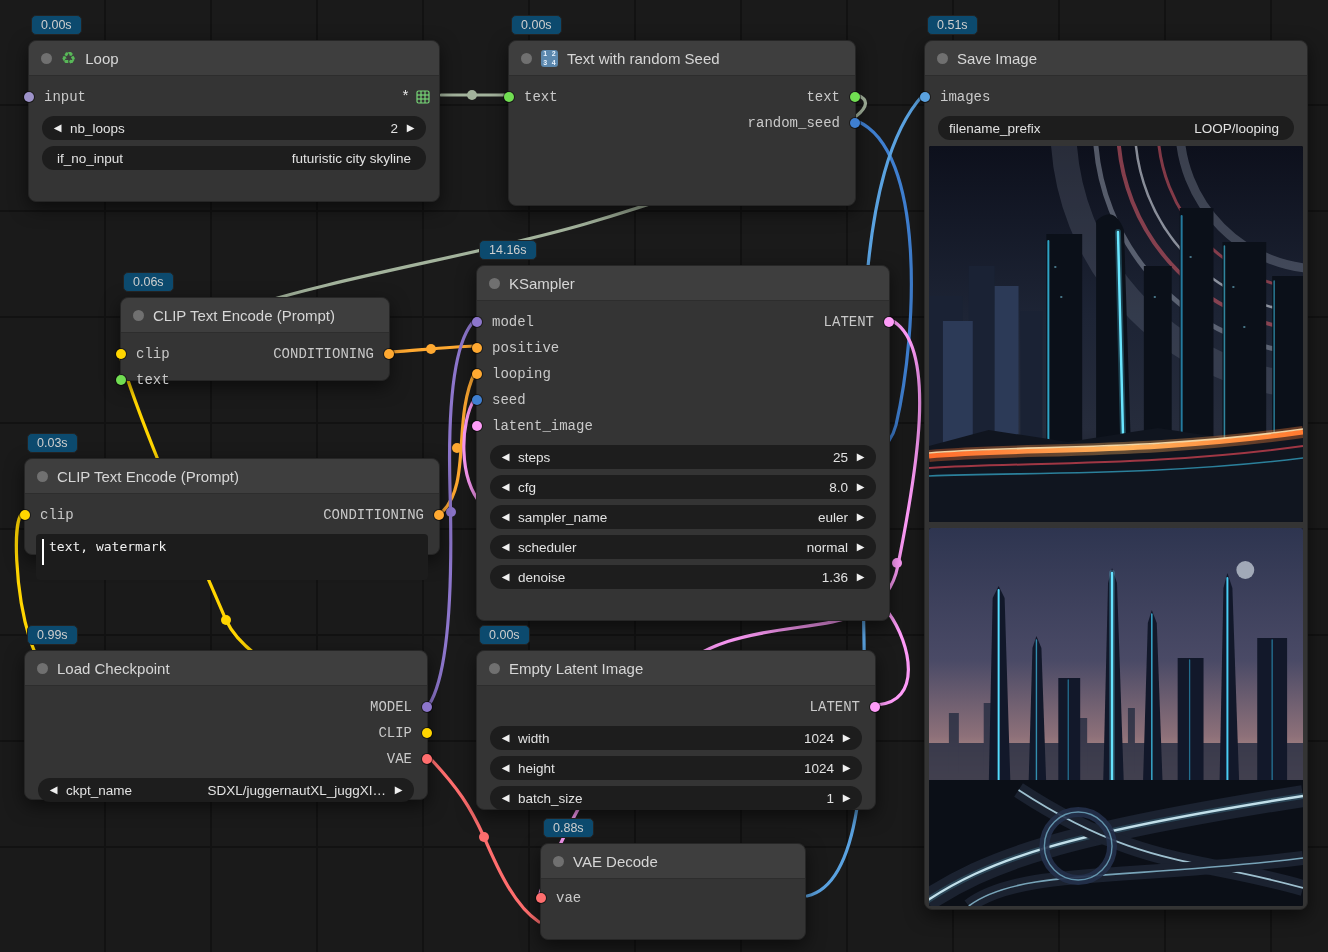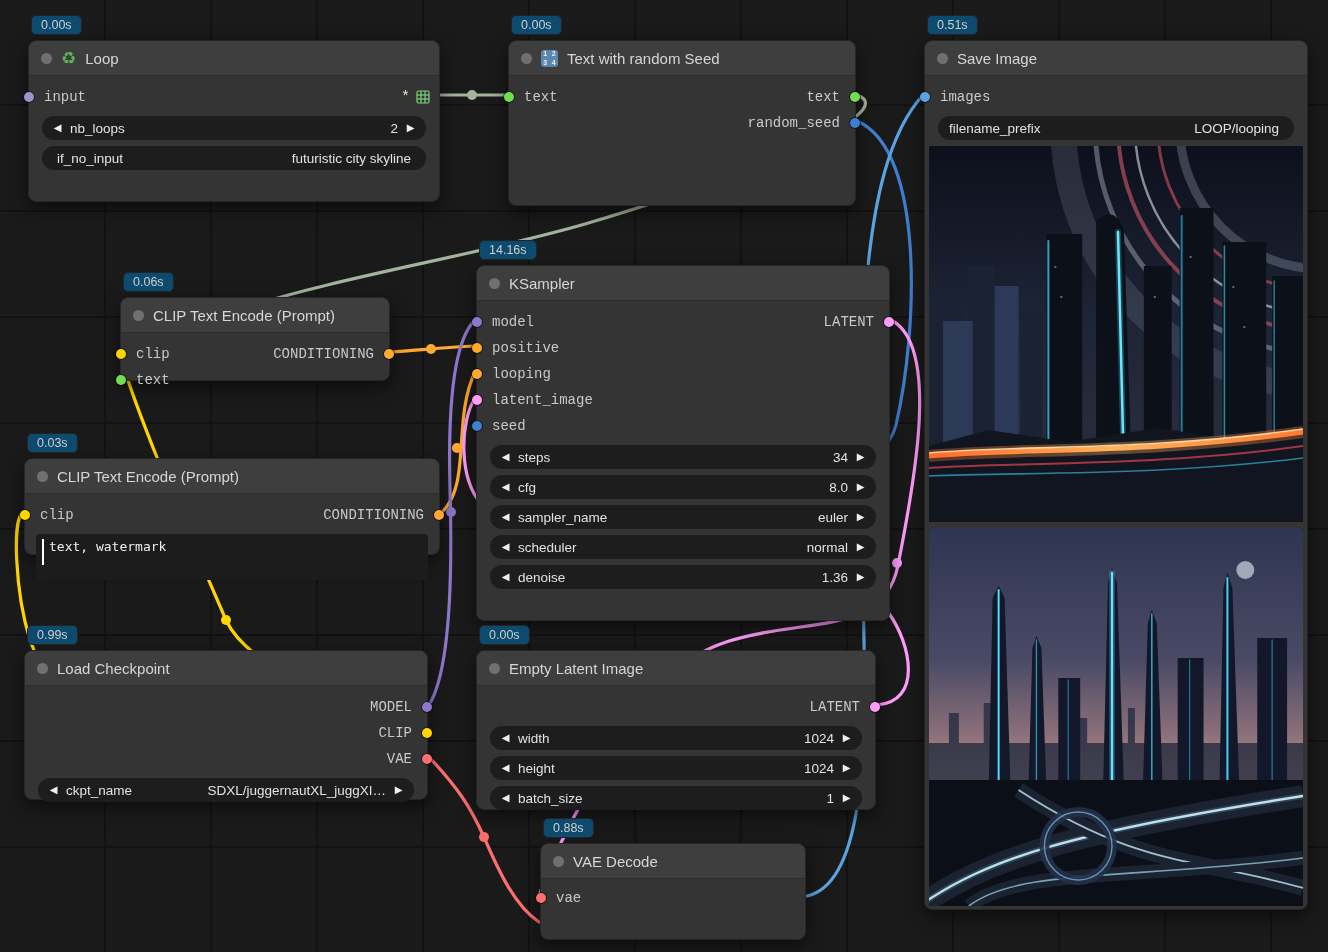--- a/index.html
+++ b/index.html
@@ -191,31 +191,31 @@
       </div>
       <div class="row">
         <span class="pdot in" style="background: rgb(255, 169, 49);"></span>
         <span>positive</span>
       </div>
       <div class="row">
         <span class="pdot in" style="background: rgb(255, 169, 49);"></span>
         <span>looping</span>
       </div>
       <div class="row">
+        <span class="pdot in" style="background: rgb(63, 127, 208);"></span>
+        <span>seed</span>
+      </div>
+      <div class="row">
         <span class="pdot in" style="background: rgb(255, 156, 249);"></span>
         <span>latent_image</span>
       </div>
-      <div class="row">
-        <span class="pdot in" style="background: rgb(63, 127, 208);"></span>
-        <span>seed</span>
-      </div>
       <div class="widget">
         <span class="warrow">◀</span>
         <span class="wlabel">steps</span>
-        <span class="wvalue">34</span>
+        <span class="wvalue">25</span>
         <span class="warrow">▶</span>
       </div>
       <div class="widget">
         <span class="warrow">◀</span>
         <span class="wlabel">cfg</span>
         <span class="wvalue">8.0</span>
         <span class="warrow">▶</span>
       </div>
       <div class="widget">
         <span class="warrow">◀</span>

